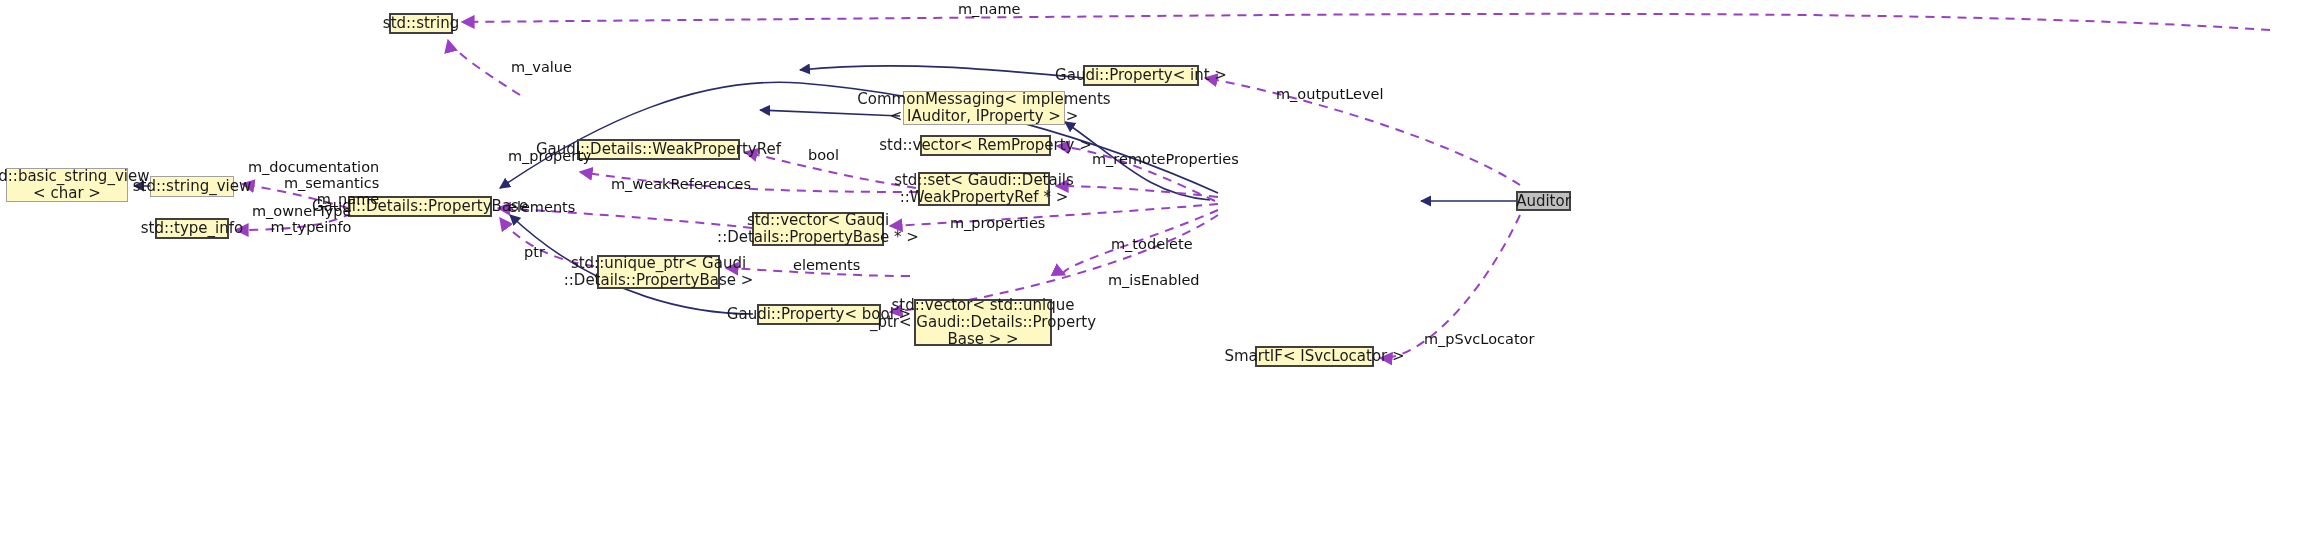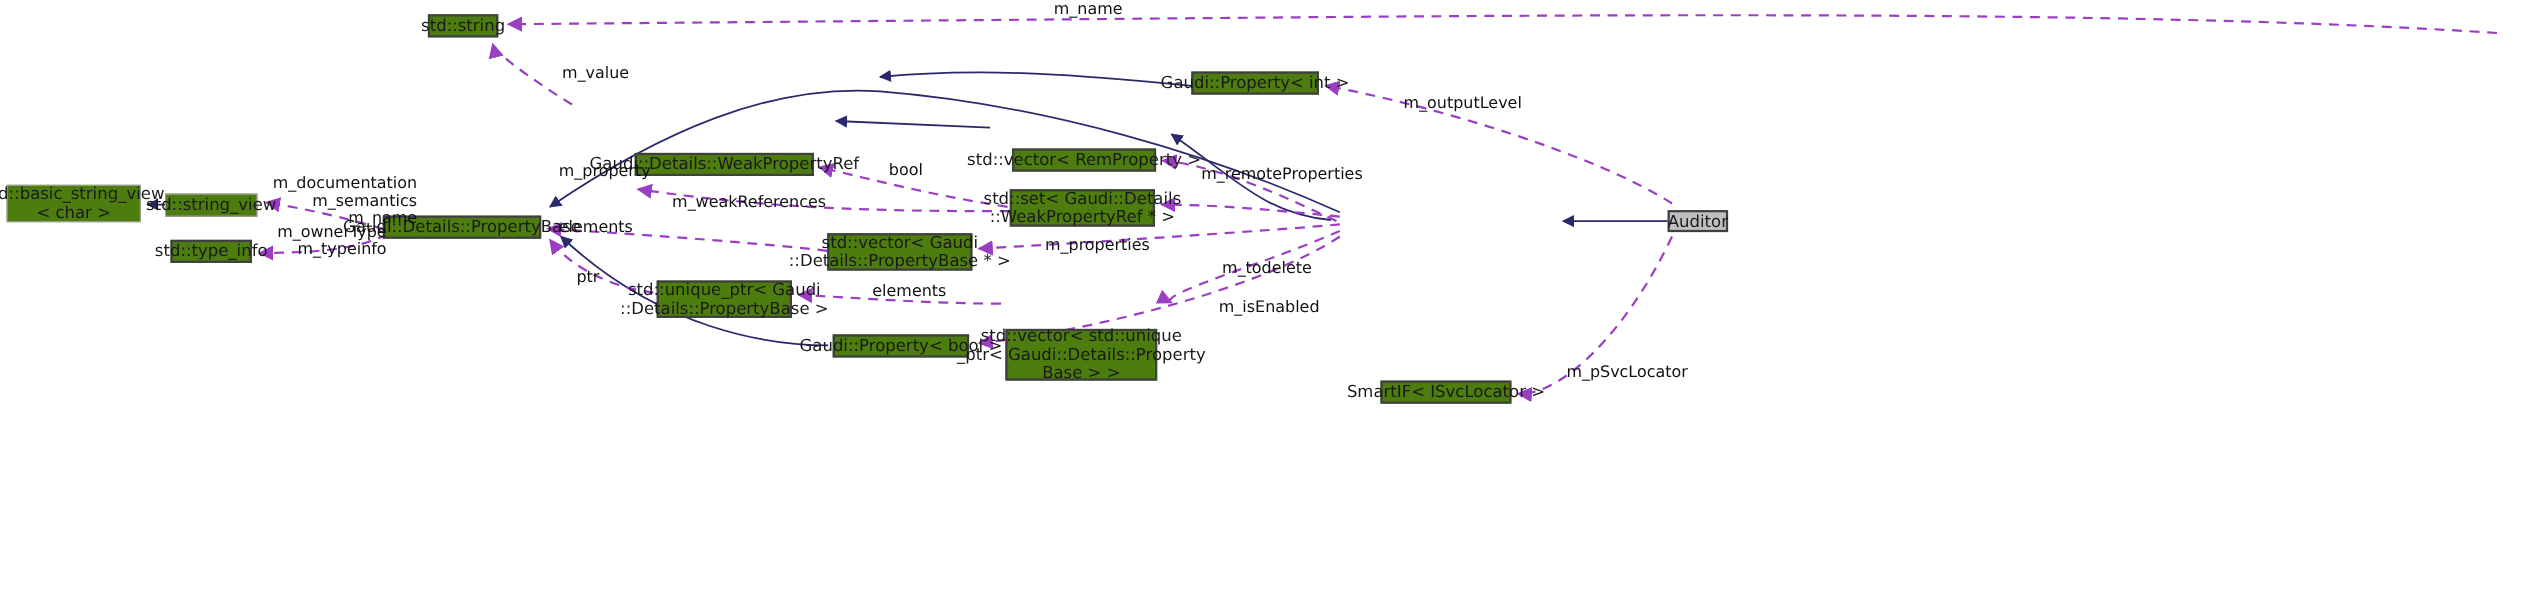--- a/index.html
+++ b/index.html
@@ -12,21 +12,21 @@
     overflow:hidden;
   }
   #edges{position:absolute;left:0;top:0;width:2316px;height:555px;}
   .node{
     position:absolute;
     box-sizing:border-box;
     display:flex;
     align-items:center;
     justify-content:center;
     text-align:center;
-    background:#4d7c0f;
+    background:#fef9c3;
     color:#1a1a1a;
     font-size:15px;
     line-height:17px;
     white-space:pre;
     letter-spacing:0px;
     padding:0 6px;
   }
   .node.thin{border:1px solid #a0a0a0;}
   .node.bold{border:2px solid #404040;}
   .node.current{border:2px solid #404040;background:#bfbfbf;}
@@ -97,20 +97,22 @@
 ::Details::PropertyBase &gt;</div>
     <div class="node bold" style="left: 757px; top: 304px; width: 124px; height: 21px;">Gaudi::Property&lt; bool &gt;</div>
     <div class="node bold" style="left: 752px; top: 212px; width: 132px; height: 34px;">std::vector&lt; Gaudi
 ::Details::PropertyBase * &gt;</div>
     <div class="node bold" style="left: 914px; top: 253px; width: 138px; height: 47px; margin-top: 46px;">std::vector&lt; std::unique
 _ptr&lt; Gaudi::Details::Property
 Base &gt; &gt;</div>
     <div class="node bold" style="left: 918px; top: 172px; width: 132px; height: 34px;">std::set&lt; Gaudi::Details
 ::WeakPropertyRef * &gt;</div>
     <div class="node bold" style="left: 920px; top: 135px; width: 131px; height: 21px;">std::vector&lt; RemProperty &gt;</div>
+    <div class="node thin" style="left: 903px; top: 91px; width: 162px; height: 34px;">CommonMessaging&lt; implements
+&lt; IAuditor, IProperty &gt; &gt;</div>
     <div class="node bold" style="left: 1083px; top: 65px; width: 116px; height: 21px;">Gaudi::Property&lt; int &gt;</div>
     <div class="node bold" style="left: 1255px; top: 346px; width: 119px; height: 21px;">SmartIF&lt; ISvcLocator &gt;</div>
     <div class="node current" style="left: 1516px; top: 191px; width: 55px; height: 20px;">Auditor</div>
     <div class="elabel" style="left: 958px; top: 1px;">m_name</div>
     <div class="elabel" style="left: 511px; top: 59px;">m_value</div>
     <div class="elabel" style="left: 1276px; top: 86px;">m_outputLevel</div>
     <div class="elabel" style="left: 248px; top: 159px;">m_documentation
 m_semantics
 m_name</div>
     <div class="elabel" style="left: 252px; top: 203px;">m_ownerType

